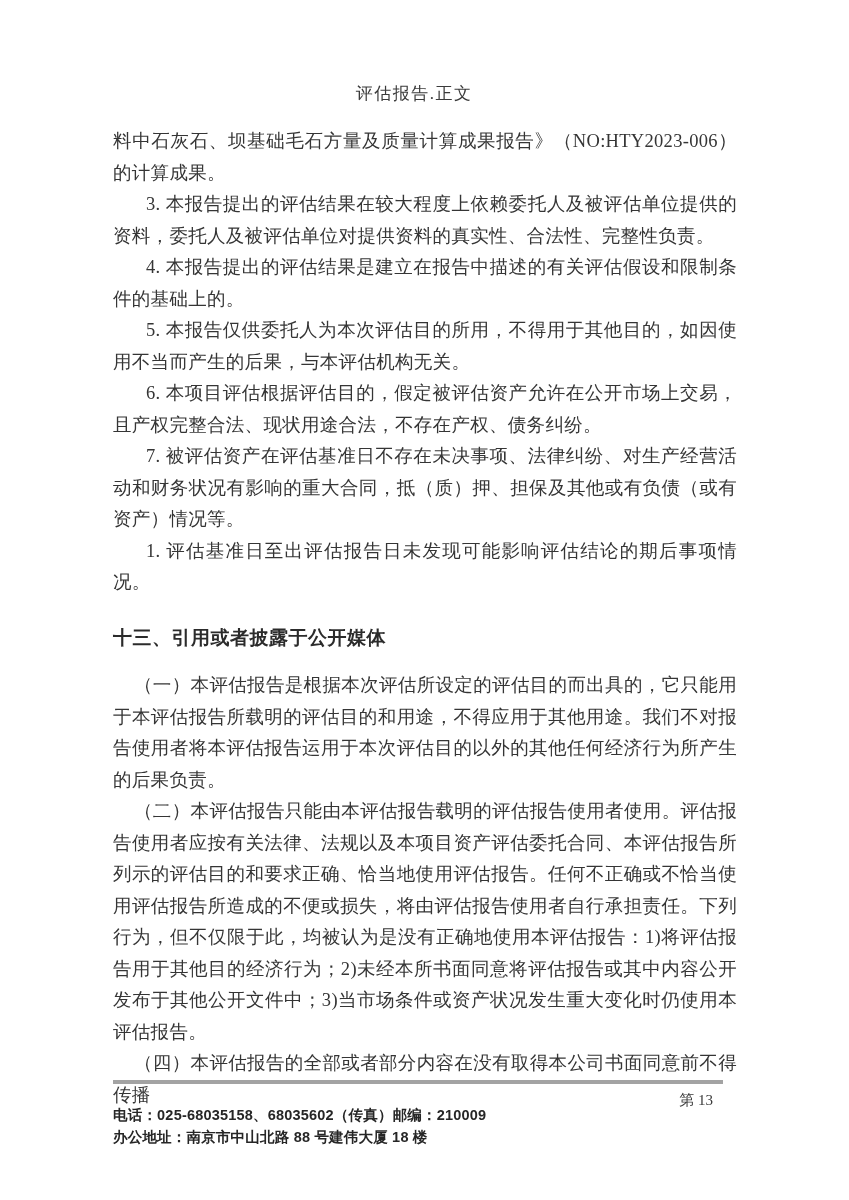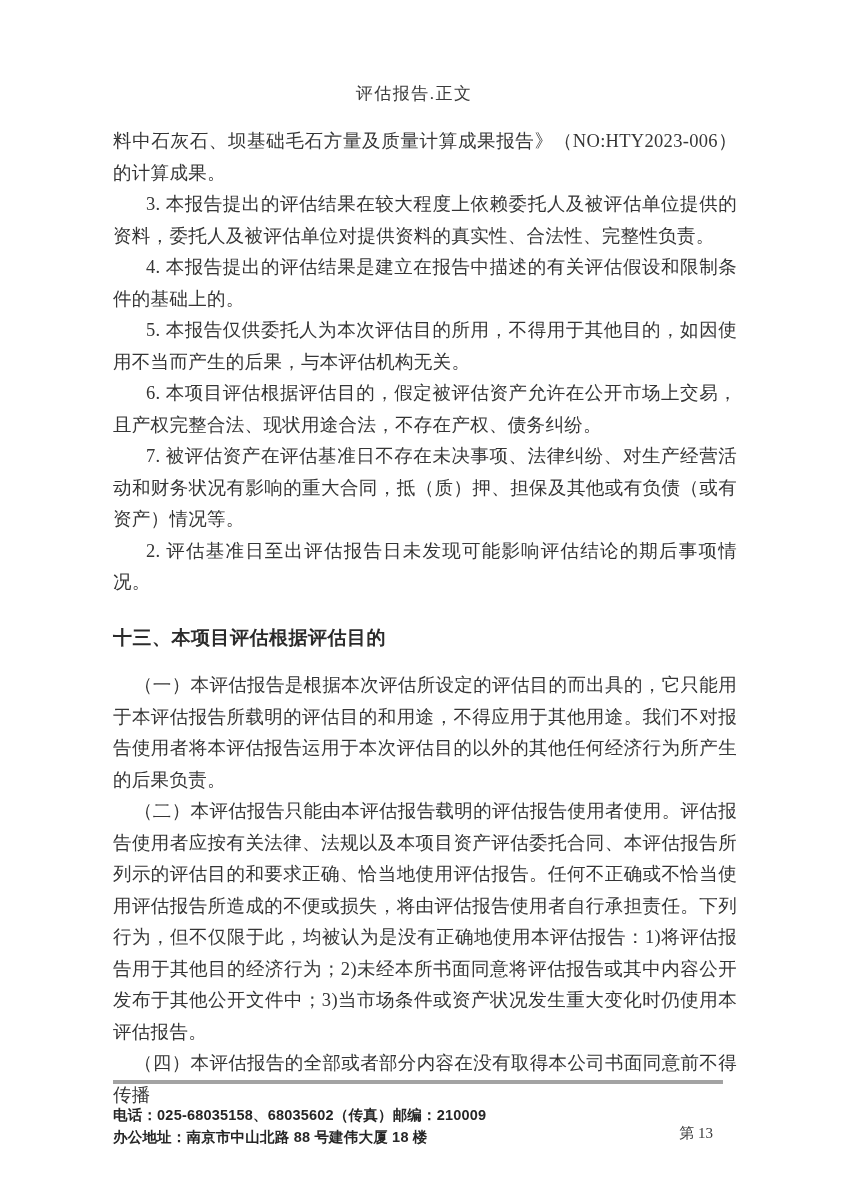--- a/index.html
+++ b/index.html
@@ -64,21 +64,20 @@
     color: #262626;
     letter-spacing: 0.2px;
   }
   .page-number {
     position: absolute;
     top: 7px; right: 10px;
     font-family: "Liberation Serif", "DejaVu Serif", serif;
     font-weight: 400;
     font-size: 15px;
     color: #3a3a3a;
-    margin-top: 33px;
   }
 </style>
 </head>
 <body>
 
 <div class="page">
 
   <div class="doc-title">评估报告.正文</div>
 
   <div class="content">
@@ -88,23 +87,23 @@
     <p class="para">3. 本报告提出的评估结果在较大程度上依赖委托人及被评估单位提供的资料，委托人及被评估单位对提供资料的真实性、合法性、完整性负责。</p>
 
     <p class="para">4. 本报告提出的评估结果是建立在报告中描述的有关评估假设和限制条件的基础上的。</p>
 
     <p class="para">5. 本报告仅供委托人为本次评估目的所用，不得用于其他目的，如因使用不当而产生的后果，与本评估机构无关。</p>
 
     <p class="para">6. 本项目评估根据评估目的，假定被评估资产允许在公开市场上交易，且产权完整合法、现状用途合法，不存在产权、债务纠纷。</p>
 
     <p class="para">7. 被评估资产在评估基准日不存在未决事项、法律纠纷、对生产经营活动和财务状况有影响的重大合同，抵（质）押、担保及其他或有负债（或有资产）情况等。</p>
 
-    <p class="para">2. 评估基准日至出评估报告日未发现可能影响评估结论的期后事项情况。</p>
+    <p class="para">1. 评估基准日至出评估报告日未发现可能影响评估结论的期后事项情况。</p>
 
-    <h2 class="section-heading">十三、本项目评估根据评估目的</h2>
+    <h2 class="section-heading">十三、引用或者披露于公开媒体</h2>
 
     <p class="para sec-para">（一）本评估报告是根据本次评估所设定的评估目的而出具的，它只能用于本评估报告所载明的评估目的和用途，不得应用于其他用途。我们不对报告使用者将本评估报告运用于本次评估目的以外的其他任何经济行为所产生的后果负责。</p>
 
     <p class="para sec-para">（二）本评估报告只能由本评估报告载明的评估报告使用者使用。评估报告使用者应按有关法律、法规以及本项目资产评估委托合同、本评估报告所列示的评估目的和要求正确、恰当地使用评估报告。任何不正确或不恰当使用评估报告所造成的不便或损失，将由评估报告使用者自行承担责任。下列行为，但不仅限于此，均被认为是没有正确地使用本评估报告：1)将评估报告用于其他目的经济行为；2)未经本所书面同意将评估报告或其中内容公开发布于其他公开文件中；3)当市场条件或资产状况发生重大变化时仍使用本评估报告。</p>
 
 
     <p class="para sec-para">（四）本评估报告的全部或者部分内容在没有取得本公司书面同意前不得传播</p>
 
   </div>
 

